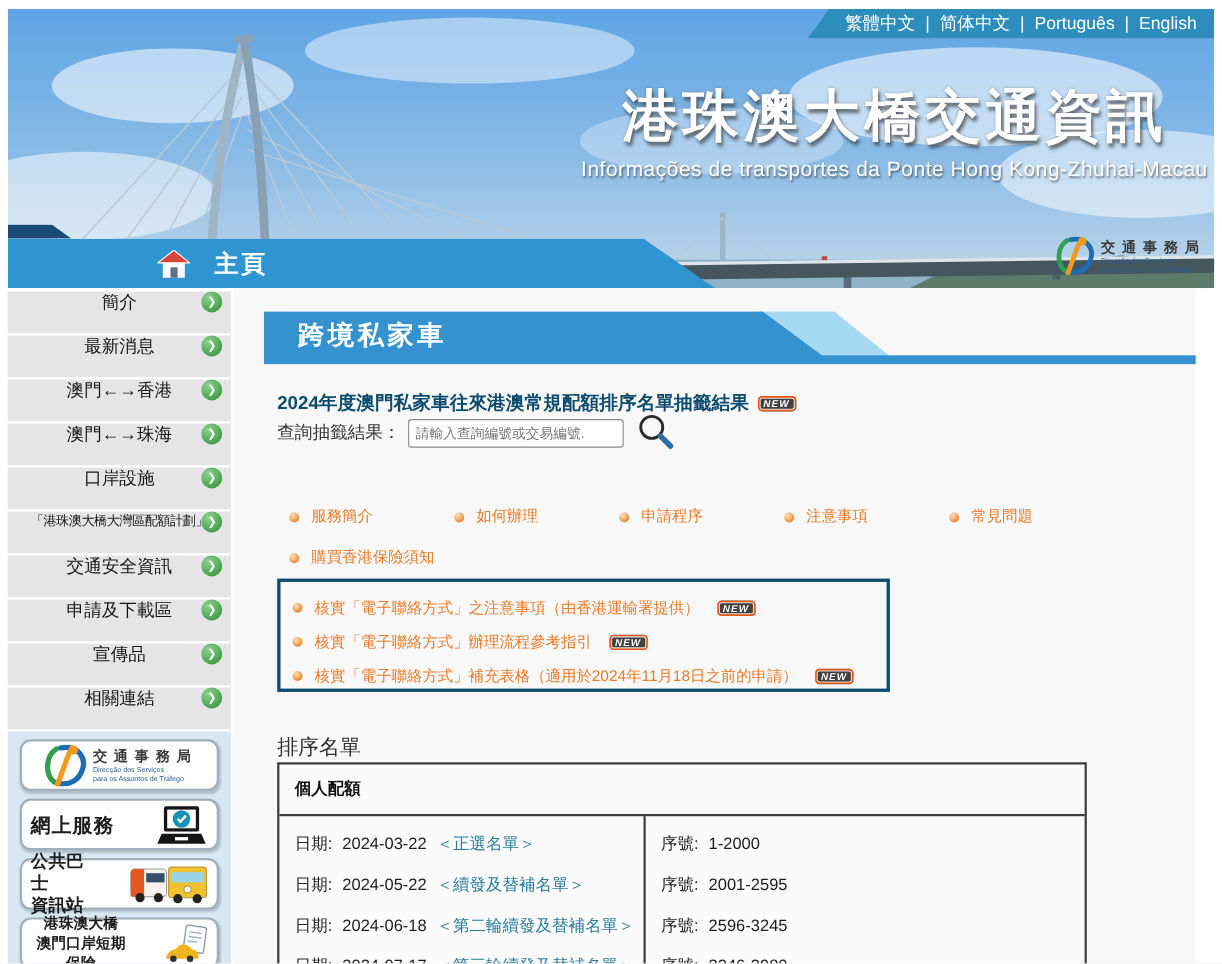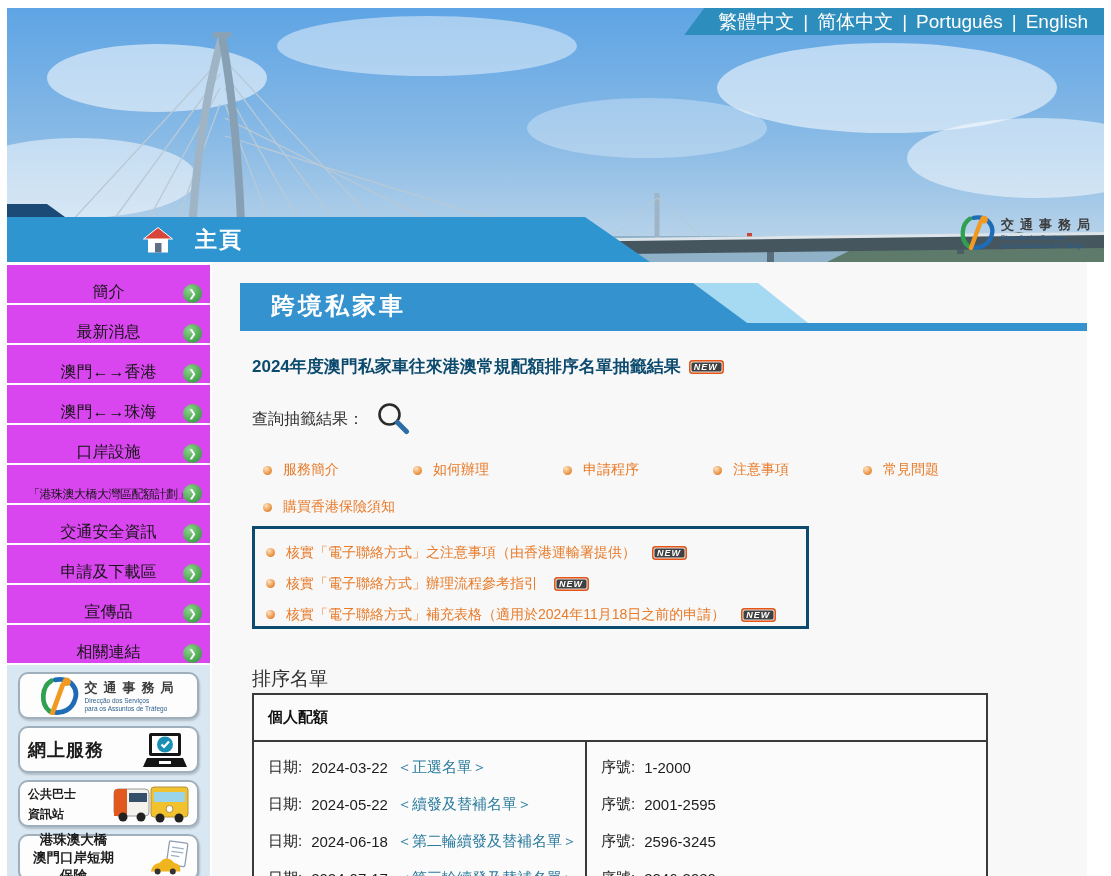--- a/index.html
+++ b/index.html
@@ -2,73 +2,73 @@
 <html><head>
 <meta charset="utf-8">
 <style>
   html,body{margin:0;padding:0;background:#fff;font-family:"Liberation Sans","DejaVu Sans",sans-serif;}
   .page{position:relative;width:1111px;height:876px;background:#fff;overflow:hidden;outline:1px solid #dcdcdc;}
 
   
   .header{position:absolute;left:7px;top:8px;width:1097px;height:254px;overflow:hidden;}
   .header svg.scene{position:absolute;left:0;top:0;z-index:0;}
   .lang-bar{position:absolute;top:0;right:0;height:27px;z-index:5;display:flex;align-items:center;gap:9px;
-    padding:0 16px 0 34px;background:rgba(41,139,185,.93);color:#fff;font-size:19px;
+    padding:0 16px 0 34px;background:rgba(41,139,185,.93);color:#fff;font-size:16px;
     clip-path:polygon(20px 0,100% 0,100% 100%,0 100%);text-align:center;}
   .lang-bar span{white-space:nowrap;}
   .header-title{position:absolute;right:6px;top:64px;z-index:4;text-align:center;color:#fff;}
   .header-title .cn{font-size:51px;font-weight:bold;letter-spacing:4px;
     text-shadow:2px 3px 3px rgba(45,45,45,.6),0 0 2px rgba(80,80,80,.5);}
   .header-title .pt{font-size:19px;margin-top:3px;letter-spacing:.5px;
     text-shadow:1px 2px 2px rgba(45,45,45,.65);}
   .header-logo{position:absolute;right:8px;bottom:12px;z-index:4;display:flex;align-items:center;gap:5px;}
   .agency-text .cn{font-size:13px;font-weight:bold;letter-spacing:6px;color:#3c3c3c;white-space:nowrap;}
   .agency-text .pt{font-size:6.5px;color:#2c5f8f;line-height:8px;white-space:nowrap;}
   .nav-dark{position:absolute;left:0;bottom:45px;width:58px;height:13px;z-index:6;background:#1a4a75;
     clip-path:polygon(0 0,40px 0,58px 100%,0 100%);}
   .nav-home{position:absolute;left:0;bottom:0;width:650px;height:45px;z-index:7;background:#2f95d0;
     clip-path:polygon(0 0,578px 0,643px 100%,0 100%);
     display:flex;align-items:center;gap:22px;padding-left:136px;box-sizing:border-box;cursor:pointer;}
   .nav-home .label{color:#fff;font-size:22px;font-weight:bold;letter-spacing:2px;}
 
   
   .sidebar{position:absolute;left:7px;top:262px;width:203px;height:614px;background:#fff;}
   .menu{padding-top:3px;}
-  .menu-item{position:relative;height:38px;margin-bottom:2px;background:#d946ef;display:flex;
-    align-items:flex-end;justify-content:center;font-size:16px;color:#141414;cursor:pointer;}
+  .menu-item{position:relative;height:38px;margin-bottom:2px;background:#e5e5e5;display:flex;
+    align-items:flex-start;justify-content:center;font-size:16px;color:#141414;cursor:pointer;}
   .menu-item.small{font-size:12px;letter-spacing:-.5px;}
   .menu-item .arrow{position:absolute;right:8px;width:19px;height:19px;border-radius:50%;
     background:radial-gradient(circle at 35% 30%,#8fd18f,#3f9e47 75%);color:#fff;font-size:10px;
     display:flex;align-items:center;justify-content:center;}
   .side-lower{position:absolute;left:0;top:403px;width:203px;height:211px;background:#d9e7f2;padding-top:7px;box-sizing:border-box;}
   .card{position:relative;margin:0 11px 7px 11px;background:#fdfdfd;border:2px solid #9fb0bc;border-radius:10px;
     box-shadow:1px 2px 2px rgba(0,0,0,.18);display:flex;align-items:center;padding:3px 8px;box-sizing:border-box;cursor:pointer;gap:31px;}
   .card.logo-card{height:47px;justify-content:center;gap:5px;}
   .card.svc{height:47px;justify-content:space-between;}
   .card.svc .lbl{font-size:18px;font-weight:bold;color:#1c1c1c;letter-spacing:1px;}
   .card.bus{height:47px;justify-content:space-between;}
-  .card .two-line{font-size:12px;font-weight:bold;color:#1c1c1c;line-height:20px;}
+  .card .two-line{font-size:16px;font-weight:bold;color:#1c1c1c;line-height:20px;}
   .card.ins{height:47px;justify-content:space-between;}
   .card.ins .two-line{font-size:13.5px;text-align:center;line-height:18px;}
 
   
   .main{position:absolute;left:212px;top:262px;width:875px;height:614px;background:#f8f8f8;}
   .banner{position:absolute;left:28px;top:21px;width:847px;height:48px;}
   .banner .light{position:absolute;left:450px;top:0;width:128px;height:48px;background:#a6d9f2;
     clip-path:polygon(0 0,68px 0,128px 100%,60px 100%);}
   .banner .strip{position:absolute;left:0;bottom:0;width:100%;height:8px;background:#3492cf;}
   .banner .blue{position:absolute;left:0;top:0;width:532px;height:48px;background:#3492cf;
     clip-path:polygon(0 0,453px 0,518px 100%,0 100%);color:#fff;font-size:24px;font-weight:bold;
     letter-spacing:3px;line-height:46px;padding-left:31px;box-sizing:border-box;}
   .page-title-row{position:absolute;left:40px;top:93px;display:flex;align-items:center;}
   .page-title{font-size:17px;font-weight:bold;color:#0c4a6e;}
   .badge-new{display:inline-block;background:#404040;color:#fff;font-size:9px;font-weight:bold;font-style:italic;
     letter-spacing:1px;padding:2px 6px 2px 5px;border-radius:4px;margin-left:8px;
     box-shadow:inset 0 0 0 1.5px #e85414, inset 0 0 0 2.5px rgba(255,255,255,.85);}
-  .search-row{position:absolute;left:40px;top:139px;display:flex;align-items:center;font-size:16px;color:#333;justify-content:center;}
+  .search-row{position:absolute;left:40px;top:113px;display:flex;align-items:center;font-size:16px;color:#333;justify-content:center;}
   .search-input{width:182px;height:24px;border:1px solid #8a8a8a;border-radius:3px;font-size:12.5px;
     padding:0 6px;color:#555;background:#fff;margin-left:7px;font-family:inherit;}
   .search-input::placeholder{color:#777;}
   .search-btn{background:none;border:none;margin-left:12px;padding:0;cursor:pointer;}
   .quick-links{position:absolute;left:51px;top:199px;display:flex;}
   .qlink{width:150px;display:flex;align-items:center;gap:11px;font-size:14px;color:#e87a28;cursor:pointer;}
   .ball{width:9px;height:9px;border-radius:50%;flex:none;
     background:radial-gradient(circle at 35% 30%,#ffe3bd,#e89140 65%,#c96f1e);}
   .insurance-row{position:absolute;left:51px;top:236px;display:flex;align-items:center;gap:11px;
     font-size:14px;color:#e87a28;cursor:pointer;}
@@ -145,20 +145,24 @@
     <div class="lang-bar">
       <span>繁體中文</span>
       <span>|</span>
       <span>简体中文</span>
       <span>|</span>
       <span>Português</span>
       <span>|</span>
       <span>English</span>
     </div>
 
+    <div class="header-title">
+      <div class="cn">港珠澳大橋交通資訊</div>
+      <div class="pt">Informações de transportes da Ponte Hong Kong-Zhuhai-Macau</div>
+    </div>
 
     <div class="header-logo">
       <svg width="38" height="35" viewBox="0 0 44 40">
         <path d="M14 4 C4 10 2 28 12 36" stroke="#2fa050" stroke-width="5" fill="none" stroke-linecap="round"></path>
         <path d="M18 3 C36 0 42 14 39 23 C36 34 26 39 16 37" stroke="#1e6cb5" stroke-width="5" fill="none" stroke-linecap="round"></path>
         <path d="M26 8 L15 38" stroke="#f2991f" stroke-width="5" stroke-linecap="round"></path>
         <circle cx="30" cy="5" r="4.5" fill="#f2991f"></circle>
       </svg>
       <div class="agency-text">
         <div class="cn">交通事務局</div>
@@ -296,20 +300,21 @@
       <div class="blue">跨境私家車</div>
     </div>
 
     <div class="page-title-row">
       <span class="page-title">2024年度澳門私家車往來港澳常規配額排序名單抽籤結果</span>
       <span class="badge-new">NEW</span>
     </div>
 
     <div class="search-row">
       <span>查詢抽籤結果：</span>
+      <input class="search-input" type="text" placeholder="請輸入查詢編號或交易編號." style="">
       <button class="search-btn">
         <svg width="34" height="34" viewBox="0 0 34 34">
           <circle cx="13.5" cy="13.5" r="10" fill="none" stroke="#2b2b2b" stroke-width="2.6"></circle>
           <line x1="21.5" y1="21.5" x2="30.5" y2="30.5" stroke="#2d6da6" stroke-width="5" stroke-linecap="round"></line>
         </svg>
       </button>
     </div>
 
     <div class="quick-links">
       <div class="qlink">

